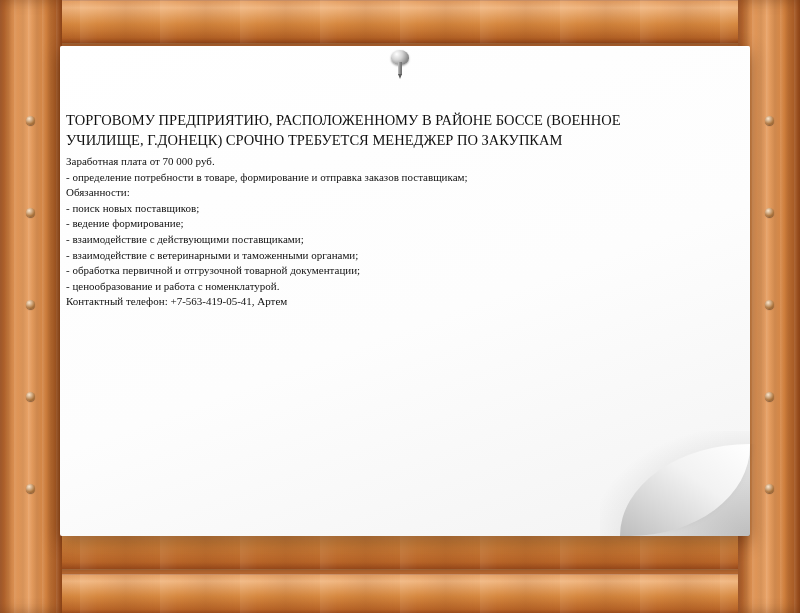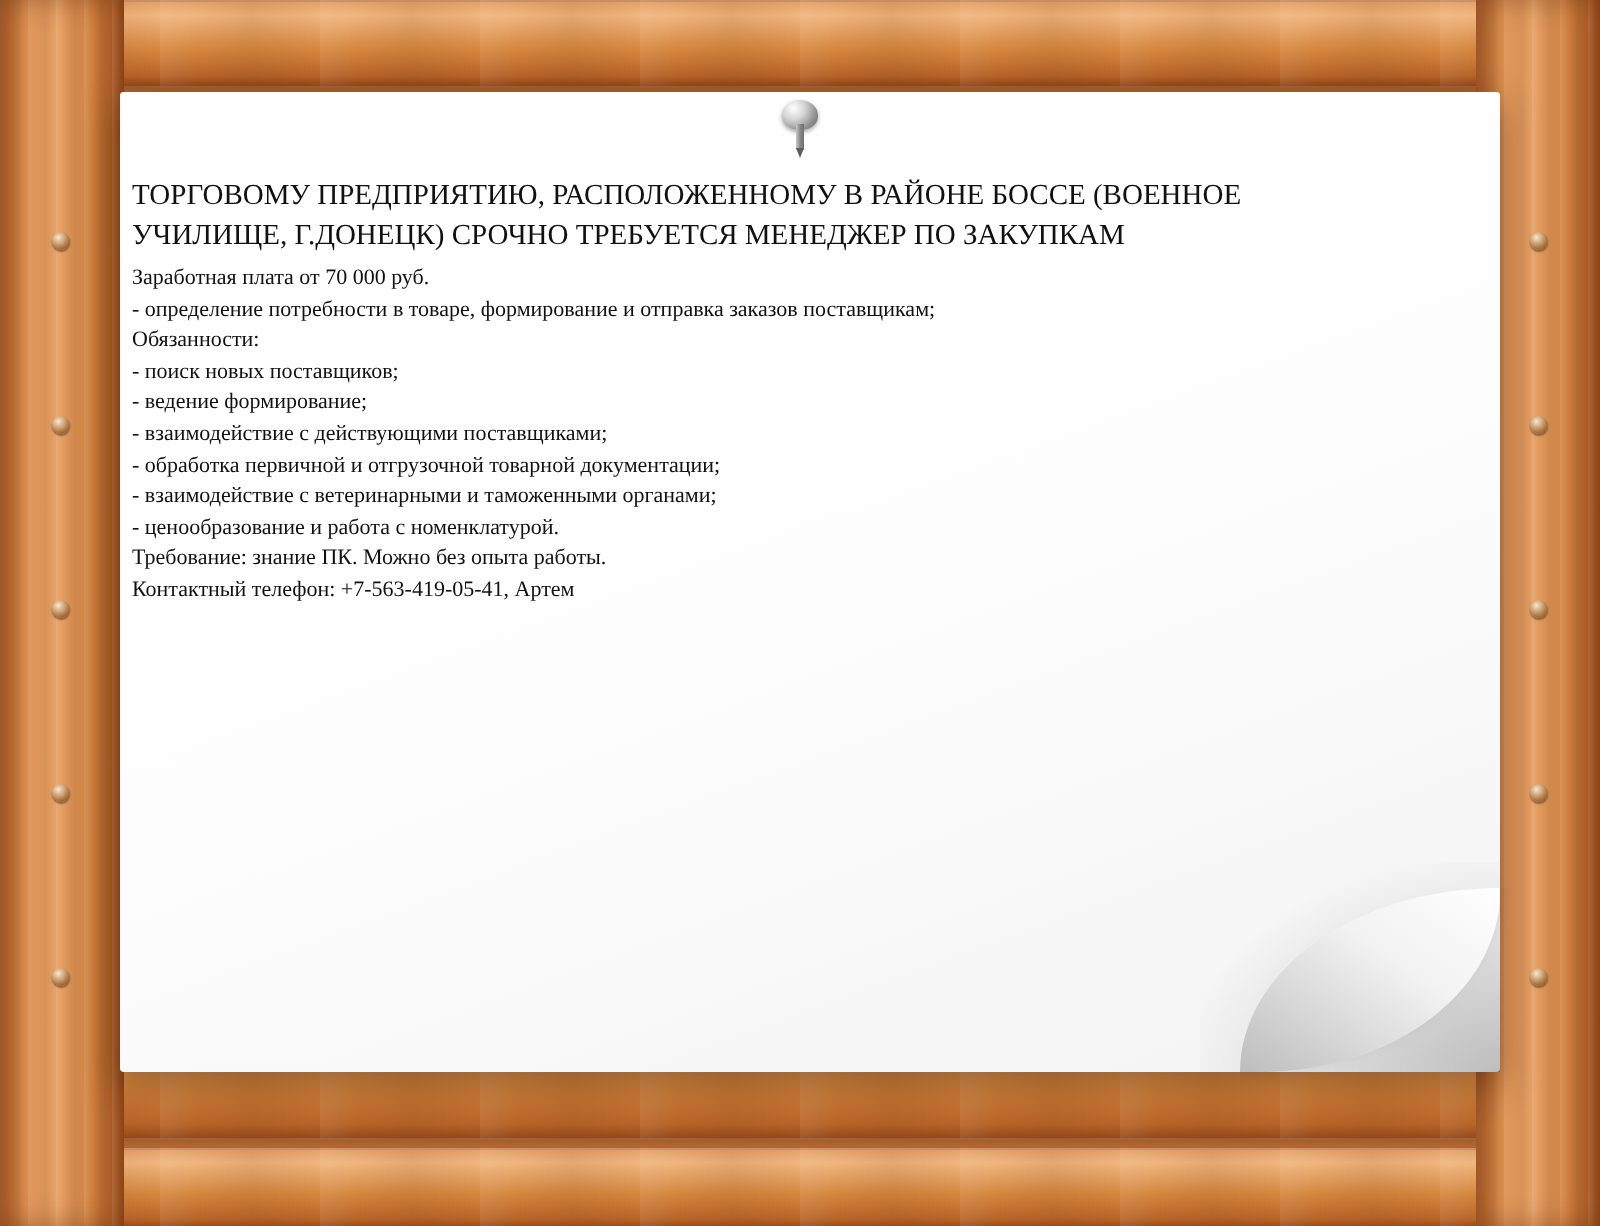--- a/index.html
+++ b/index.html
@@ -150,21 +150,21 @@
     height: 0;
     border-left: 2px solid transparent;
     border-right: 2px solid transparent;
     border-top: 5px solid #5c5c5c;
   }
 
   
   .content {
     position: absolute;
     left: 66px;
-    top: 88px;
+    top: 110px;
     width: 620px;
     z-index: 8;
     color: #111111;
     font-size: 15.5px;
     line-height: 1.33;
   }
   .headline {
     font-size: 14.5px;
     line-height: 1.38;
     margin-bottom: 4px;
@@ -216,20 +216,19 @@
   </div>
 
   <div class="content">
     <div class="headline">ТОРГОВОМУ ПРЕДПРИЯТИЮ, РАСПОЛОЖЕННОМУ В РАЙОНЕ БОССЕ (ВОЕННОЕ УЧИЛИЩЕ, г.ДОНЕЦК)  СРОЧНО ТРЕБУЕТСЯ МЕНЕДЖЕР ПО ЗАКУПКАМ</div>
     <div class="line">Заработная плата от 70 000 руб.</div>
     <div class="line">- определение потребности в товаре, формирование и отправка заказов поставщикам;</div>
     <div class="line">Обязанности:</div>
     <div class="line">- поиск новых поставщиков;</div>
     <div class="line">- ведение формирование;</div>
     <div class="line">- взаимодействие с действующими поставщиками;</div>
+    <div class="line">- взаимодействие с ветеринарными и таможенными органами;</div>
     <div class="line">- обработка первичной и отгрузочной товарной документации;</div>
-    <div class="line">- взаимодействие с ветеринарными и таможенными органами;</div>
     <div class="line">- ценообразование и работа с номенклатурой.</div>
-    <div class="line">Требование: знание ПК. Можно без опыта работы.</div>
     <div class="line">Контактный телефон: +7-563-419-05-41, Артем</div>
   </div>
 
 </div>
 
 </body></html>

